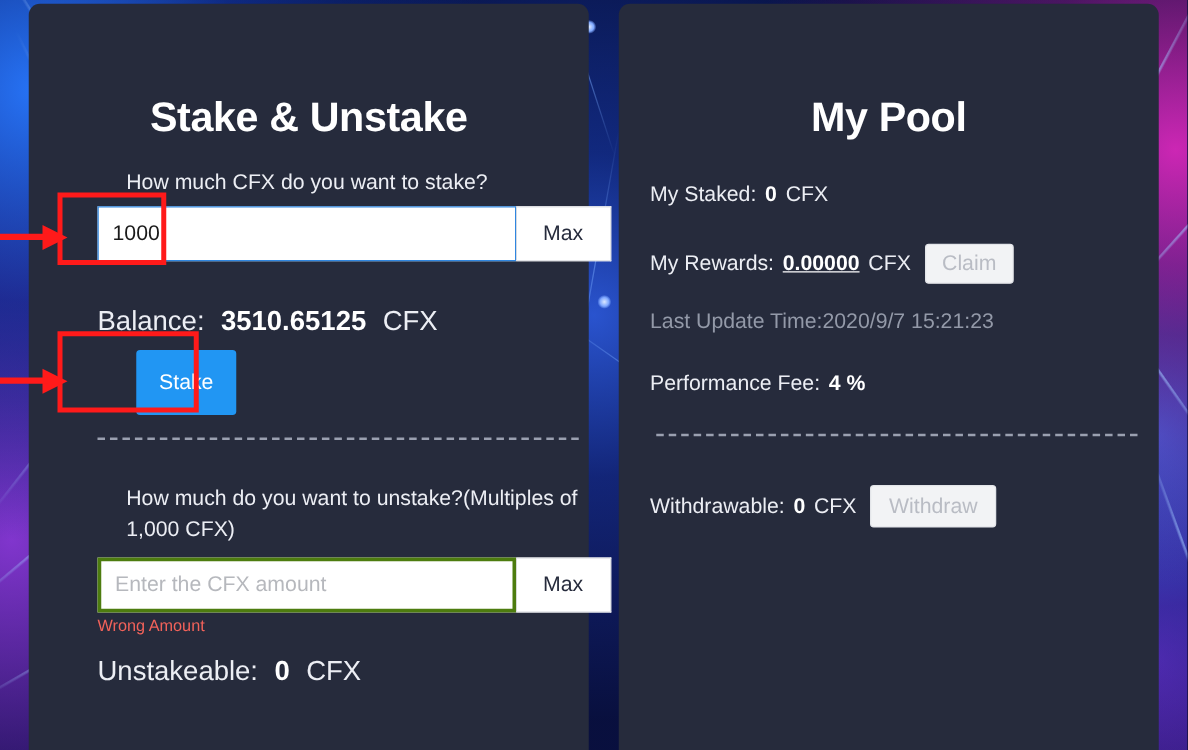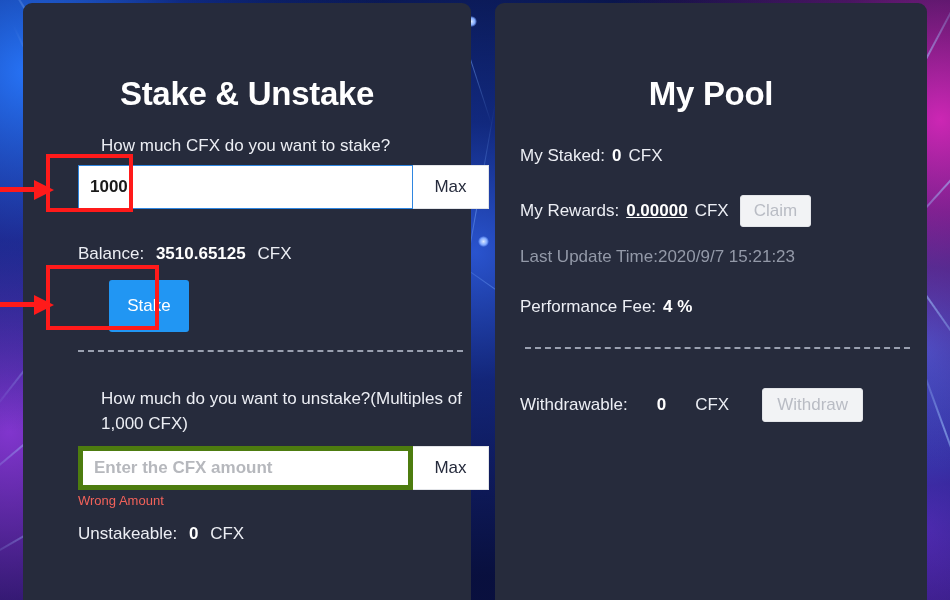--- a/index.html
+++ b/index.html
@@ -93,44 +93,43 @@
     flex: 1 1 auto;
     height: 44px;
     border: 1px solid #2f86e0;
     background: #ffffff;
     color: #1a1a1a;
     font-family: "Liberation Sans", sans-serif;
     font-size: 17px;
     padding: 0 11px;
     outline: none;
     border-radius: 0;
-    font-weight: bold;
-  }
-  #row-unstake .amount-input { border: 5px solid #4d7c0f; }
+  }
+  #row-unstake .amount-input { border: 3px solid #4d7c0f; }
   .amount-input::placeholder { color: #b6b8bd; }
 
   .max-btn {
     width: 76px;
     height: 44px;
     background: #ffffff;
     border: 1px solid #e2e4e8;
     border-left: none;
     color: #262b3c;
     font-family: "Liberation Sans", sans-serif;
     font-size: 17px;
     cursor: pointer;
     line-height: 42px;
     text-align: center;
     padding: 0;
   }
 
   .kv {
     position: absolute;
     left: 55px;
-    font-size: 17px;
+    font-size: 22px;
     color: #eceef4;
     white-space: nowrap;
   }
   .kv b { font-weight: bold; color: #ffffff; }
   #balance-row     { top: 241px; }
   #error-msg       { top: 490px; color: #f2625a; font-size: 13px; }
   #unstakeable-row { top: 521px; }
 
   .btn {
     position: absolute;
@@ -171,21 +170,21 @@
     color: #eceef4;
     white-space: nowrap;
     display: flex;
     align-items: center;
   }
   .rkv b { font-weight: bold; color: #ffffff; }
   #my-staked-row    { top: 146px; }
   #my-rewards-row   { top: 195px; }
   #last-update-row  { top: 247px; color: #9399a8; }
   #perf-fee-row     { top: 297px; }
-  #withdrawable-row { top: 388px; gap: 22px; }
+  #withdrawable-row { top: 388px; }
 
   .inline-btn {
     margin-left: 11px;
     height: 32px;
     font-family: "Liberation Sans", sans-serif;
     font-size: 17px;
     background: #f2f3f5;
     color: #b9bcc4;
     border: 1px solid #e3e5e9;
     border-radius: 3px;

